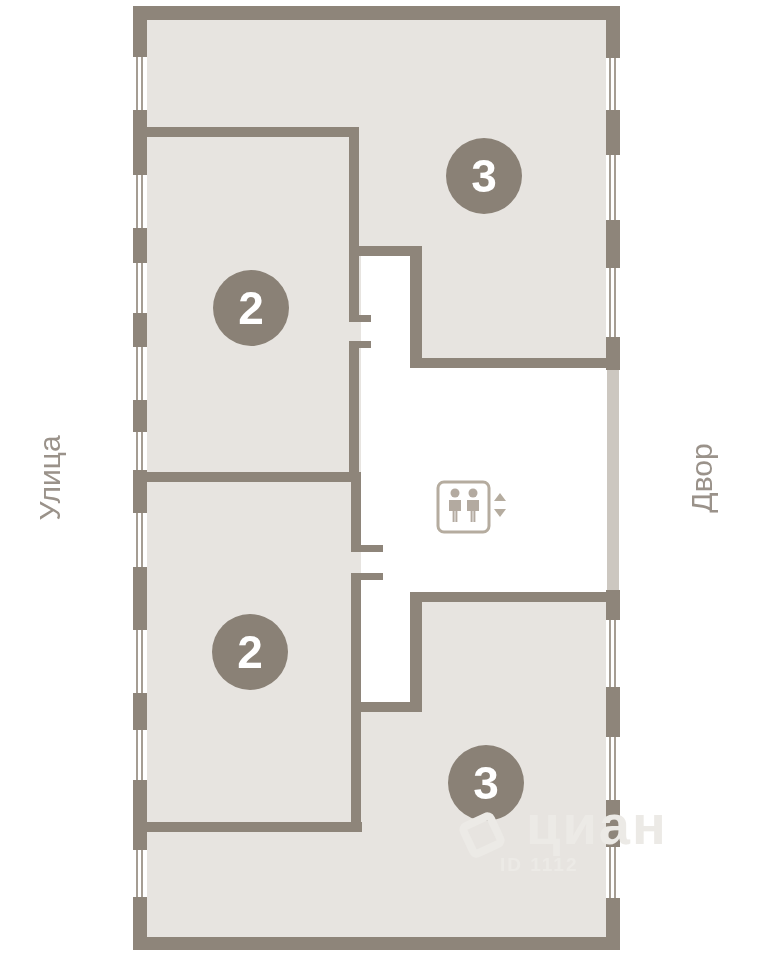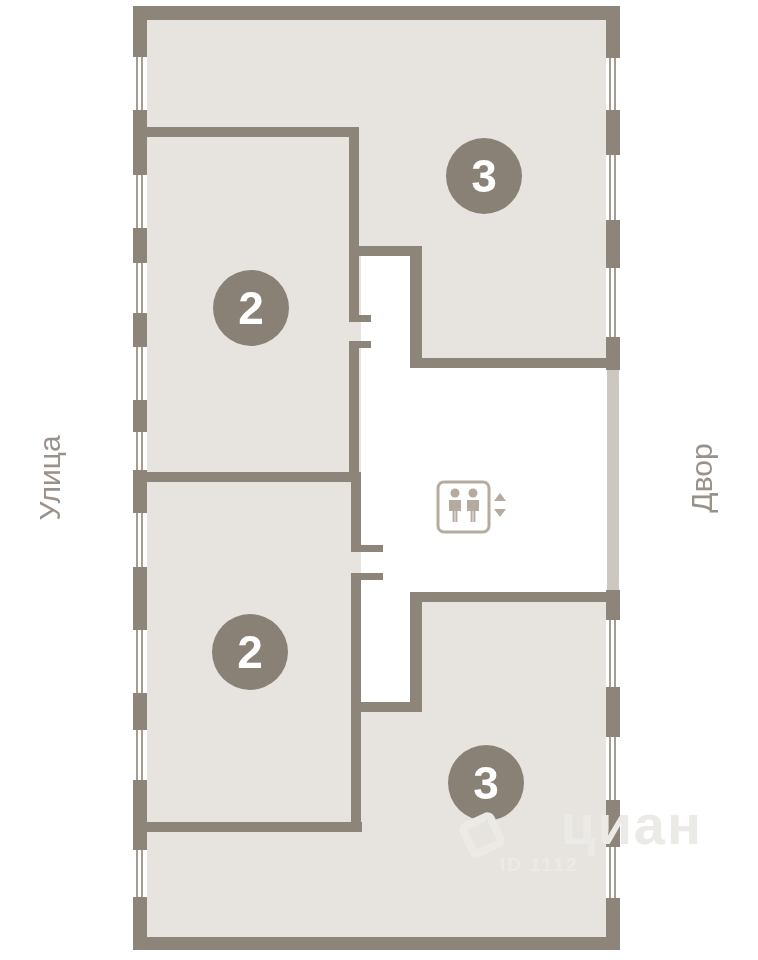--- a/index.html
+++ b/index.html
@@ -26,21 +26,21 @@
   .side-label{
     position:absolute;width:140px;height:36px;text-align:center;
     color:#9a928a;font-size:30px;line-height:36px;
     transform:rotate(-90deg);
   }
   .watermark{position:absolute;color:#eceae6;pointer-events:none;}
   .wm-logo{
     position:absolute;left:3px;top:10px;width:22px;height:22px;
     border:8px solid #eceae6;border-radius:8px;transform:rotate(-25deg);
   }
-  .wm-brand{position:absolute;left:66px;top:-14px;font-size:56px;font-weight:700;letter-spacing:2px;margin-left:35px;}
+  .wm-brand{position:absolute;left:66px;top:-14px;font-size:56px;font-weight:700;letter-spacing:2px;}
   .wm-id{position:absolute;left:40px;top:48px;font-size:19px;font-weight:700;letter-spacing:2px;}
   .tri-up{
     position:absolute;width:0;height:0;
     border-left:6px solid transparent;border-right:6px solid transparent;
     border-bottom:8px solid #b5ac9f;
   }
   .tri-down{
     position:absolute;width:0;height:0;
     border-left:6px solid transparent;border-right:6px solid transparent;
     border-top:8px solid #b5ac9f;

